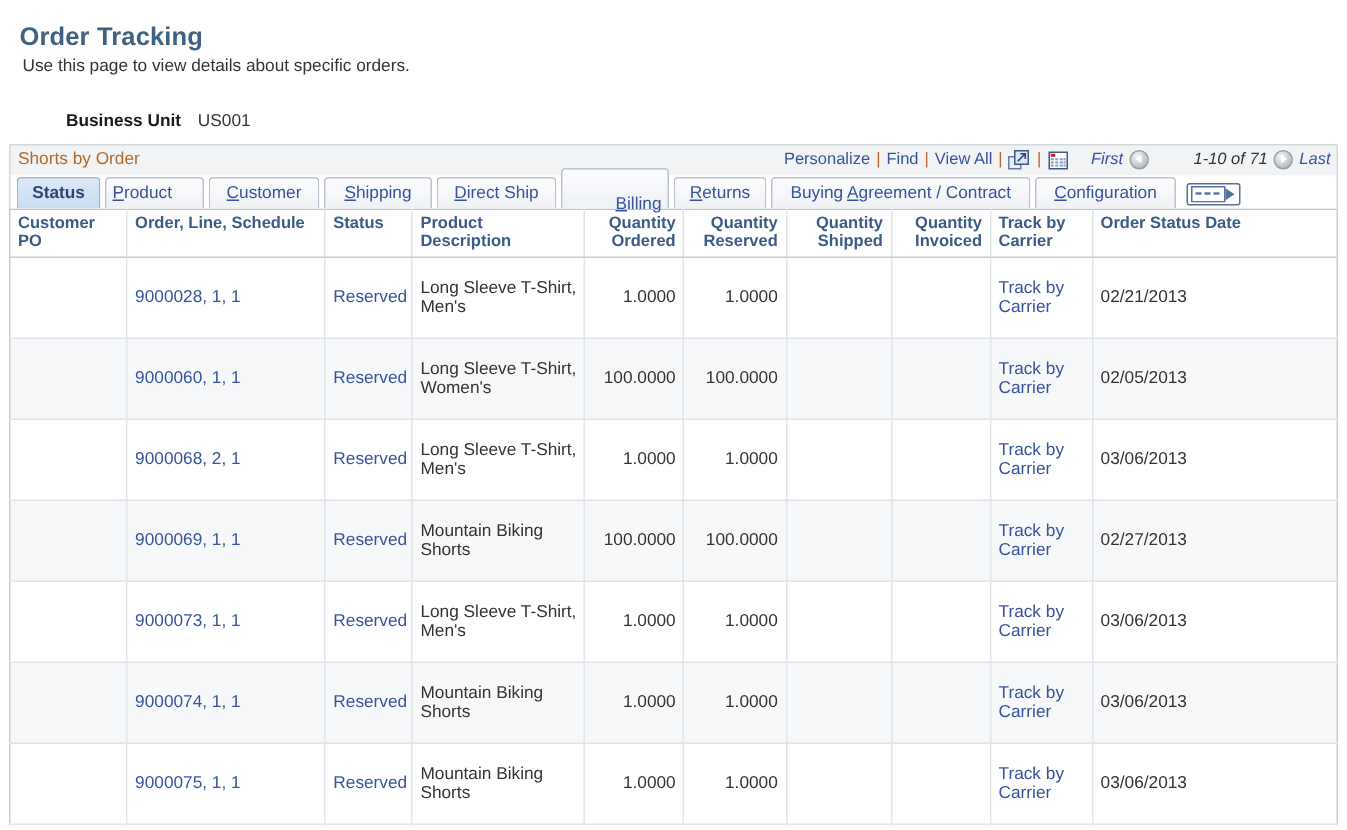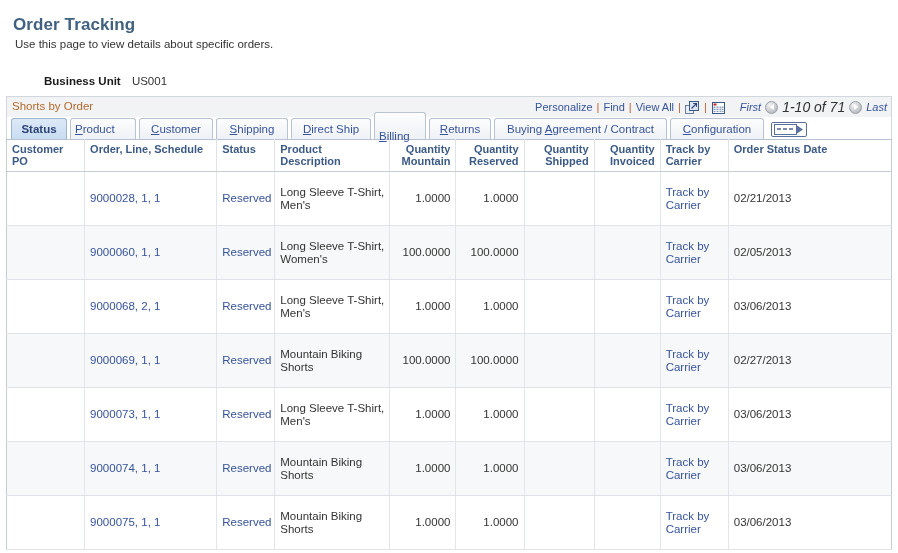--- a/index.html
+++ b/index.html
@@ -52,21 +52,21 @@
     font-size: 11px; white-space: nowrap;
   }
   .tb-link { color: #36539b; text-decoration: none; cursor: pointer; }
   .tb-sep { color: #c06030; margin: 0 4px; }
   .tb-icon {
     display: inline-block; width: 15px; height: 14px;
     vertical-align: middle; position: relative; top: 1px;
   }
   .nav-group { display:flex; align-items:center; margin-left: 14px; gap: 4px; font-style: italic; }
   .nav-text { color: #36539b; cursor: pointer; }
-  .nav-count { color: #333; font-size: 14px; }
+  .nav-count { color: #333; font-size: 11px; margin-left: 26px; }
   .nav-arrow {
     width: 13px; height: 13px; border-radius: 50%;
     background: radial-gradient(circle at 35% 30%, #f4f4f4, #b9bcc2 75%, #9aa0a8);
     border: 1px solid #9aa0a8;
     display: inline-flex; align-items: center; justify-content: center;
     cursor: pointer;
   }
   .nav-arrow i {
     display:block; width:0; height:0;
     border-top: 3.2px solid transparent;
@@ -219,21 +219,21 @@
         </span>
       </div>
     </div>
 
     <div class="tabstrip" id="tabstrip">
         <div class="tab active" style="width: 56px; text-align: center; padding: 0px 4px;">Status</div>
         <div class="tab" style="width: 66px; text-align: left; padding: 0px 4px;"><u>P</u>roduct</div>
         <div class="tab" style="width: 74px; text-align: center; padding: 0px 4px;"><u>C</u>ustomer</div>
         <div class="tab" style="width: 72px; text-align: center; padding: 0px 4px;"><u>S</u>hipping</div>
         <div class="tab" style="width: 80px; text-align: center; padding: 0px 4px;"><u>D</u>irect Ship</div>
-        <div class="tab" style="width: 52px; text-align: left; padding: 13px 4px;"><u>B</u>illing</div>
+        <div class="tab" style="width: 72px; text-align: right; padding: 13px 4px;"><u>B</u>illing</div>
         <div class="tab" style="width: 62px; text-align: center; padding: 0px 4px;"><u>R</u>eturns</div>
         <div class="tab" style="width: 173px; text-align: center; padding: 0px 4px;">Buying <u>A</u>greement / Contract</div>
         <div class="tab" style="width: 94px; text-align: center; padding: 0px 4px;"><u>C</u>onfiguration</div>
         <div class="tab-next-btn">
           <svg width="30" height="11" viewBox="0 0 30 11">
             <rect x="0.5" y="0.5" width="22" height="10" fill="#fff" stroke="#5a6f9e"></rect>
             <g fill="#5a6f9e">
               <rect x="3" y="4.2" width="4" height="1.6"></rect>
               <rect x="9" y="4.2" width="4" height="1.6"></rect>
               <rect x="15" y="4.2" width="4" height="1.6"></rect>
@@ -243,21 +243,21 @@
         </div>
       </div>
 
     <table class="grid">
       <thead>
         <tr id="head-row">
             <th style="width: 78px;">Customer PO</th>
             <th style="width: 132px;">Order, Line, Schedule</th>
             <th style="width: 58px;">Status</th>
             <th style="width: 115px;">Product Description</th>
-            <th class="num" style="width: 66px;">Quantity Mountain</th>
+            <th class="num" style="width: 66px;">Quantity Ordered</th>
             <th class="num" style="width: 68px;">Quantity Reserved</th>
             <th class="num" style="width: 70px;">Quantity Shipped</th>
             <th class="num" style="width: 66px;">Quantity Invoiced</th>
             <th style="width: 68px;">Track by Carrier</th>
             <th style="width: 163px;">Order Status Date</th>
           </tr>
       </thead>
       <tbody id="body-rows">
           <tr>
             <td></td>

